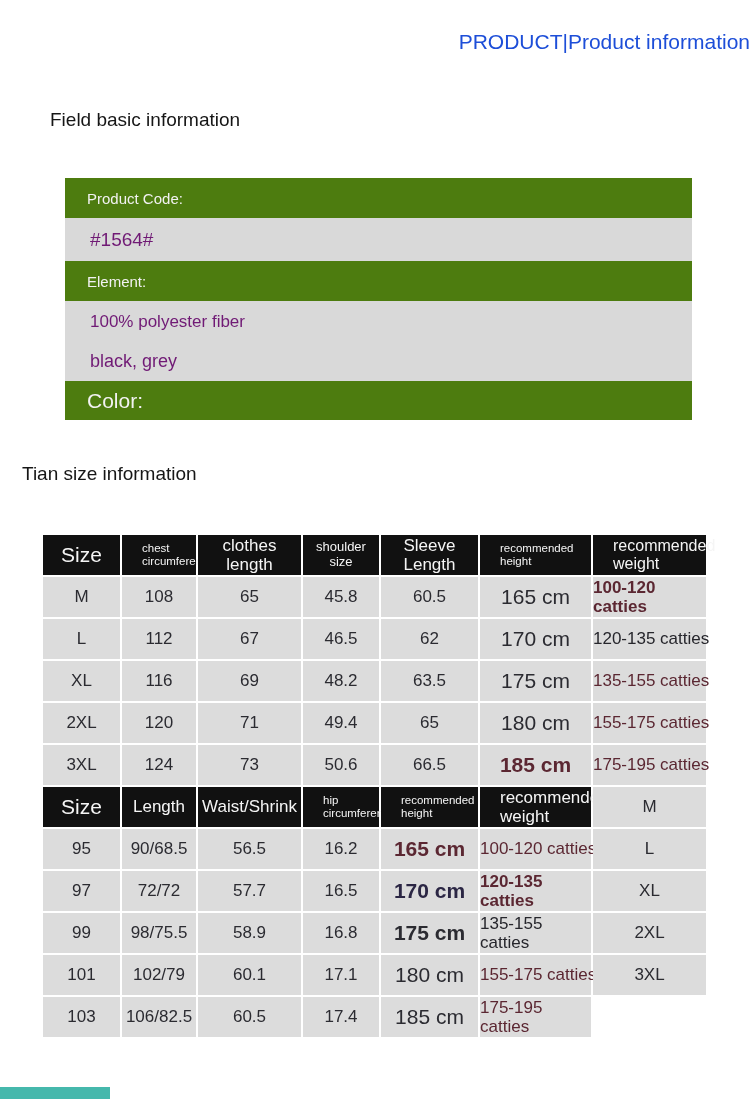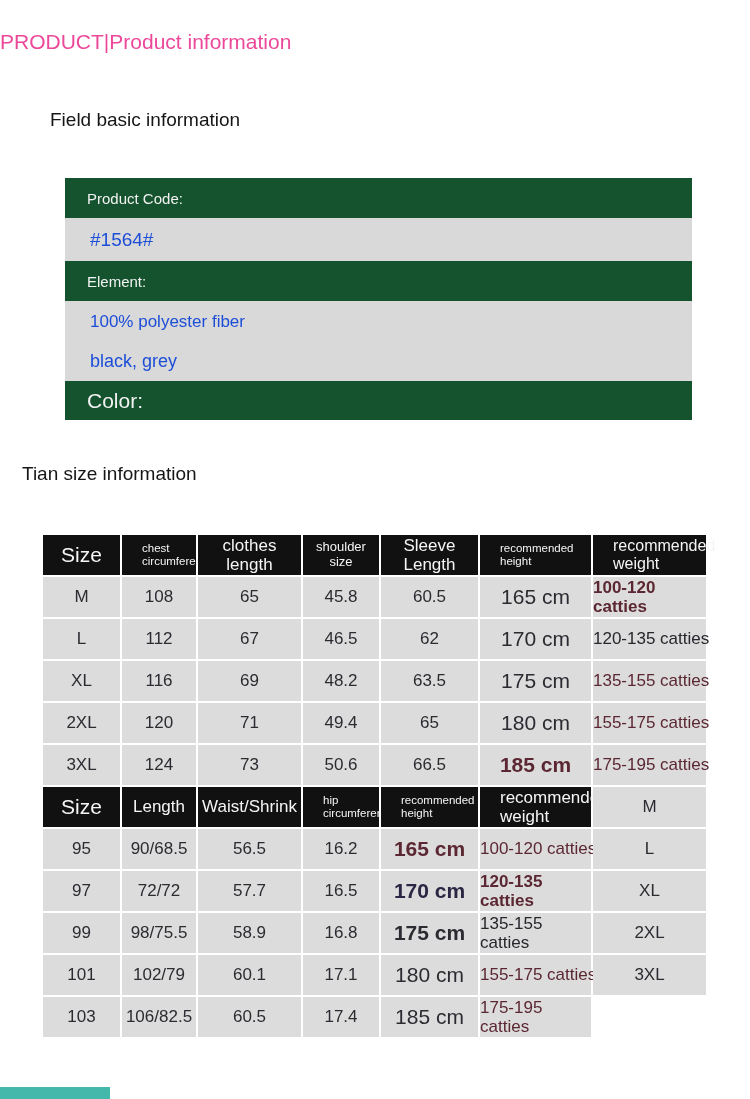--- a/index.html
+++ b/index.html
@@ -8,50 +8,50 @@
     position: relative;
     width: 750px;
     height: 1099px;
     background: #ffffff;
     overflow: hidden;
     margin: 0 auto;
   }
   .page-title {
     position: absolute;
     top: 30px; left: 0; width: 750px;
-    text-align: left;
+    text-align: right;
     font-size: 21px;
-    color: #ec4899;
+    color: #1d4ed8;
   }
   .section-heading {
     position: absolute;
     left: 22px;
     font-size: 19px;
     color: #161616;
   }
   .heading-basic { top: 109px; margin-left: 28px; }
   .heading-size  { top: 463px; }
 
   
   .info-table {
     position: absolute;
     left: 65px; top: 178px;
     width: 627px;
   }
   .info-row { display: flex; align-items: center; }
   .info-label {
-    background: #14532d;
+    background: #4d7c0f;
     color: #f2f2f2;
     font-size: 15px;
     height: 40px;
     padding-left: 22px;
   }
   .info-value {
     background: #d9d9d9;
-    color: #1d4ed8;
+    color: #701a75;
     font-size: 18px;
     height: 41px;
     padding-left: 25px;
   }
   .info-label.big { font-size: 21px; height: 39px; }
   .info-value.v0 { font-size: 19px; height: 43px; }
   .info-value.v1 { font-size: 17px; }
   .info-value.v2 { height: 39px; }
 
   

